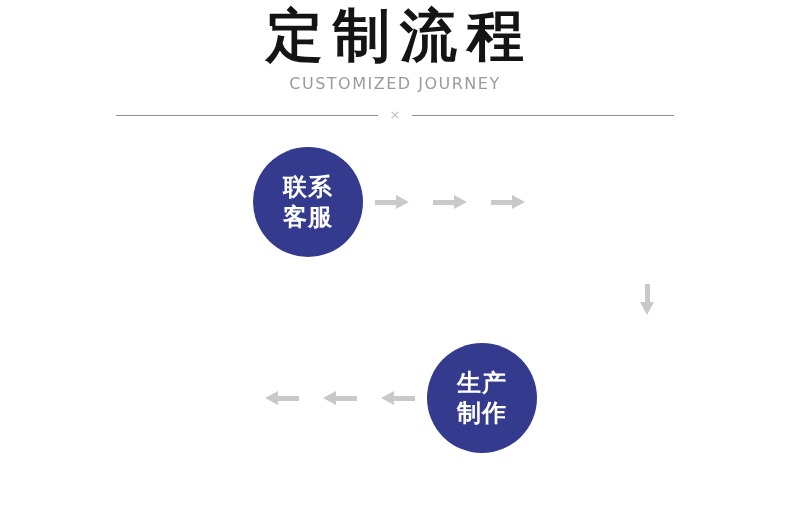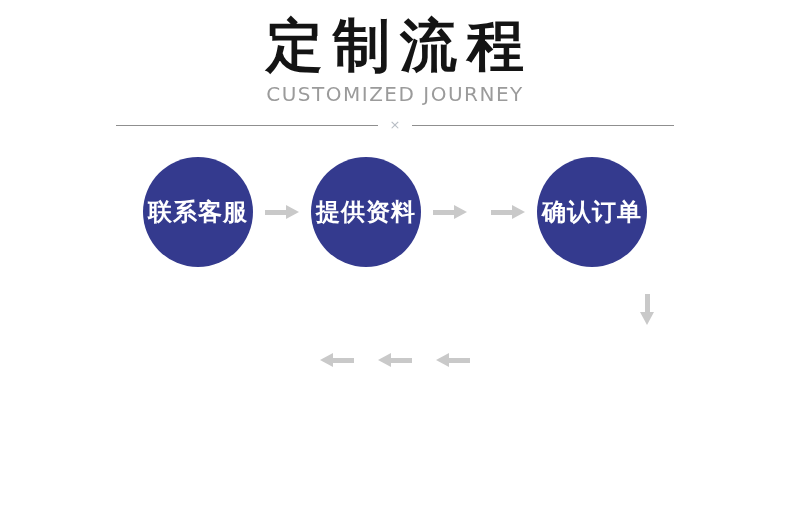--- a/index.html
+++ b/index.html
@@ -7,44 +7,44 @@
     --subtitle:#9b9b9b; --divider:#8f8f8f; --divider-mark:#b7bdc4;
   }
   *{box-sizing:border-box; margin:0; padding:0;}
   html,body{background:#fff;}
   .page{
     width:790px; height:509px; background:#ffffff; overflow:hidden;
     font-family:"DejaVu Sans","Liberation Sans",sans-serif;
     margin:0 auto; position:relative;
   }
   .title{
-    padding-top:14px; text-align:center;
+    padding-top:4px; text-align:center;
     font-size:57px; line-height:62px; font-weight:900;
     letter-spacing:10px; text-indent:10px; color:var(--title);
   }
   .subtitle{
     margin-top:8px; text-align:center;
-    font-size:20px; line-height:20px; letter-spacing:1.5px;
+    font-size:16px; line-height:20px; letter-spacing:1.5px;
     color:var(--subtitle); font-weight:400;
   }
   .divider{
     width:558px; margin:14px auto 0; height:14px;
     display:flex; align-items:center;
   }
   .divider .line{flex:1; height:1px; background:var(--divider);}
   .divider .mark{
     color:var(--divider-mark); font-size:13px; line-height:14px;
     padding:0 12px; user-select:none;
   }
   .row{display:flex; justify-content:center; align-items:center;}
   .row-1{margin-top:25px;}
   .circle{
     width:110px; height:110px; border-radius:50%;
     background:var(--circle); color:#ffffff;
-    display:flex; flex-direction:row; align-items:center; justify-content:center;
+    display:flex; flex-direction:column; align-items:center; justify-content:center;
     font-size:24px; line-height:30px; font-weight:bold; letter-spacing:1px;
     text-align:center;
   }
   .h-arrow{width:58px; display:flex; align-items:center; justify-content:center;}
   .shaft-h{width:21px; height:5px; background:var(--arrow);}
   .head-right{
     width:0; height:0;
     border-top:7px solid transparent; border-bottom:7px solid transparent;
     border-left:13px solid var(--arrow);
   }
@@ -81,35 +81,27 @@
 
   <div class="row row-1">
     <div class="circle">
       <span>联系</span>
       <span>客服</span>
     </div>
     <div class="h-arrow">
       <span class="shaft-h"></span>
         <span class="head-right"></span>
     </div>
-    <div class="circle">
-      <span>提供</span>
-      <span>资料</span>
-    </div>
     <div class="h-arrow">
       <span class="shaft-h"></span>
         <span class="head-right"></span>
     </div>
     <div class="h-arrow">
       <span class="shaft-h"></span>
         <span class="head-right"></span>
-    </div>
-    <div class="circle">
-      <span>确认</span>
-      <span>订单</span>
     </div>
   </div>
 
   <div class="connector">
     <div class="v-arrow">
       <span class="shaft-v"></span>
         <span class="head-down"></span>
     </div>
   </div>
 
@@ -119,15 +111,19 @@
         <span class="shaft-h"></span>
     </div>
     <div class="h-arrow">
       <span class="head-left"></span>
         <span class="shaft-h"></span>
     </div>
     <div class="h-arrow">
       <span class="head-left"></span>
         <span class="shaft-h"></span>
     </div>
+    <div class="circle">
+      <span>生产</span>
+      <span>制作</span>
+    </div>
   </div>
 
 </div>
 
 </body></html>

